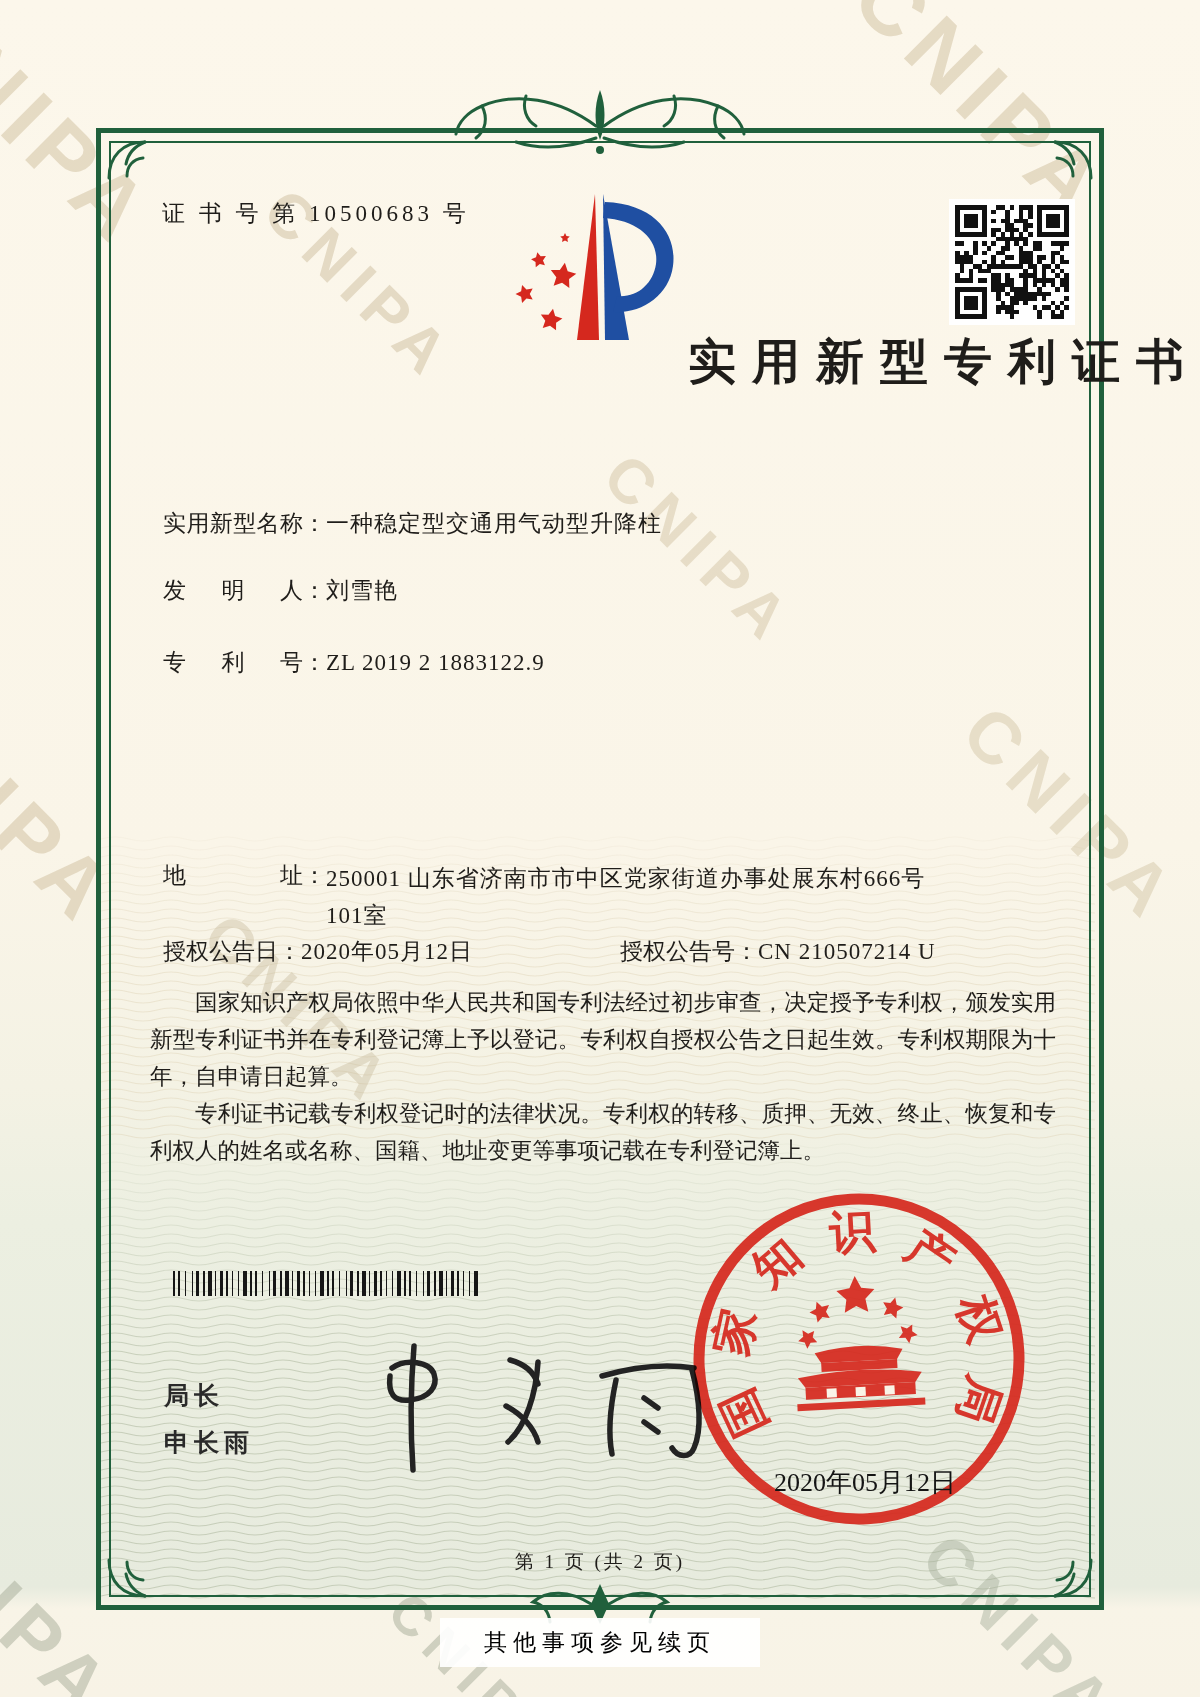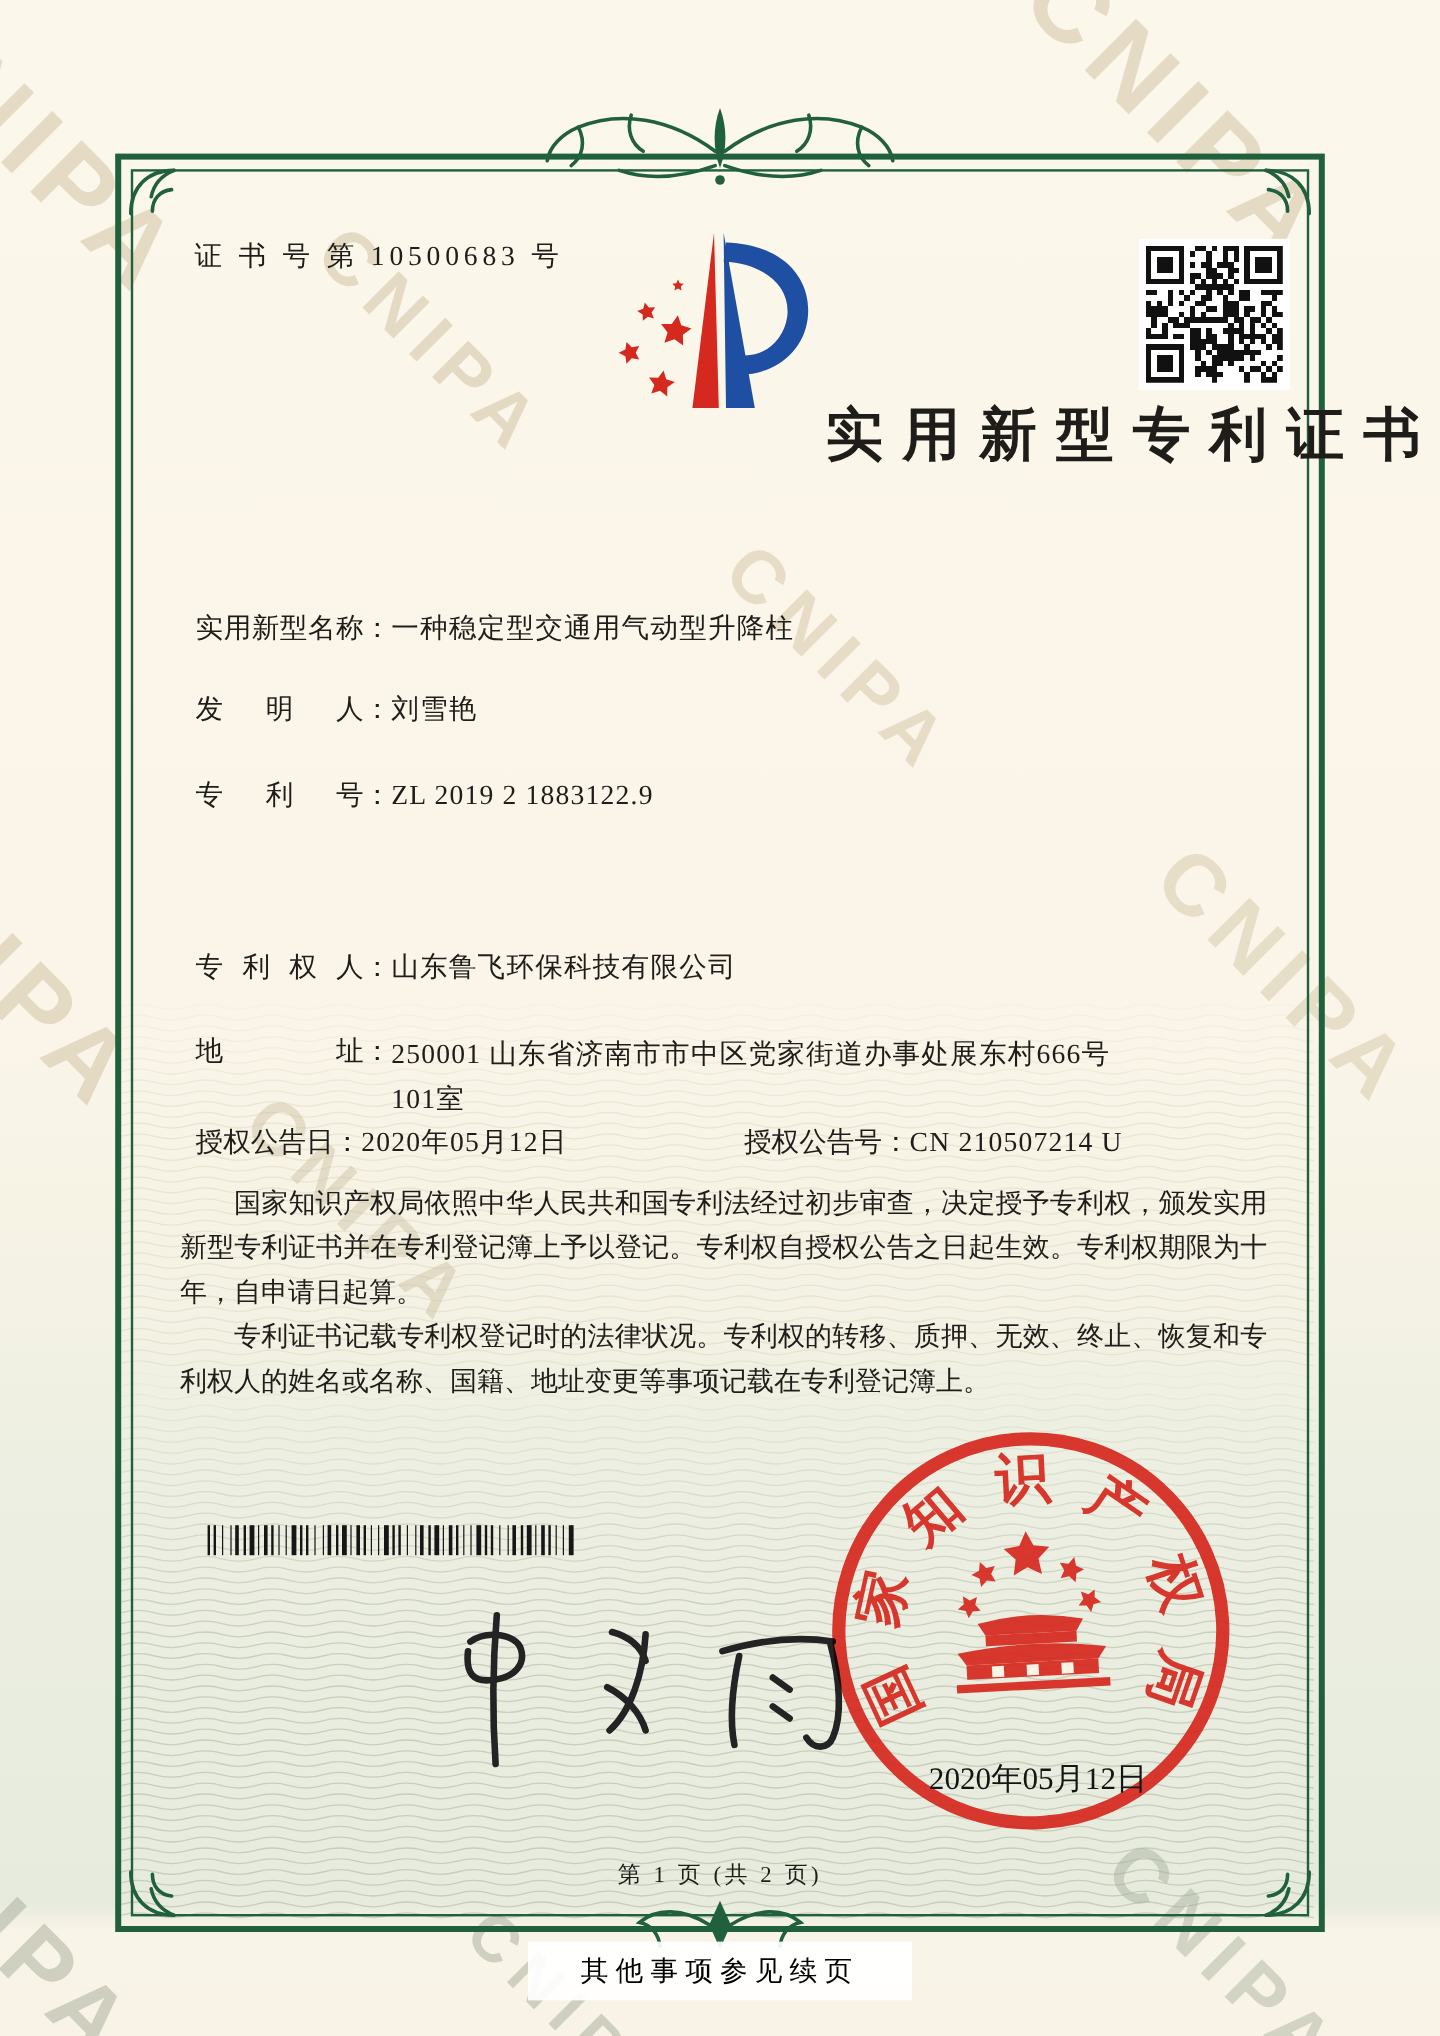--- a/index.html
+++ b/index.html
@@ -459,23 +459,20 @@
 
     <div class="row" style="top:508px">
       <span class="flabel">实用新型名称</span><span>：</span><span class="fvalue">一种稳定型交通用气动型升降柱</span>
     </div>
     <div class="row" style="top:575px">
       <span class="flabel">发明人</span><span>：</span><span class="fvalue">刘雪艳</span>
     </div>
     <div class="row" style="top:647px">
       <span class="flabel">专利号</span><span>：</span><span class="fvalue">ZL 2019 2 1883122.9</span>
     </div>
-    <div class="row" style="top:790px">
-      <span class="flabel">专利权人</span><span>：</span><span class="fvalue">山东鲁飞环保科技有限公司</span>
-    </div>
     <div class="row addr" style="top:860px">
       <span class="flabel">地址</span><span>：</span><span class="fvalue">250001 山东省济南市市中区党家街道办事处展东村666号 101室</span>
     </div>
 
     <div class="row" style="top:936px">
       <span>授权公告日</span><span>：</span><span class="fvalue">2020年05月12日</span>
       <span class="grant-right">
         <span>授权公告号</span><span>：</span><span class="fvalue">CN 210507214 U</span>
       </span>
     </div>
@@ -533,20 +530,24 @@
         <i style="left:261px;width:2px"></i>
         <i style="left:266px;width:4px"></i>
         <i style="left:273px;width:1px"></i>
         <i style="left:278px;width:3px"></i>
         <i style="left:284px;width:2px"></i>
         <i style="left:290px;width:1px"></i>
         <i style="left:296px;width:1px"></i>
         <i style="left:301px;width:4px"></i>
       </div>
 
+    <div class="director">
+      <div>局长</div>
+      <div>申长雨</div>
+    </div>
 
     <svg class="signature" width="370" height="135" viewBox="0 0 370 135">
       <g fill="none" stroke="#232323" stroke-width="5.5" stroke-linecap="round">
         <path d="M64,4 C61,40 60,85 63,128"></path>
         <path d="M40,34 C38,52 44,60 60,58 C80,56 88,44 84,32 C80,20 56,16 42,26"></path>
         <path d="M160,18 C175,22 184,30 188,42"></path>
         <path d="M188,20 C186,52 176,84 158,100"></path>
         <path d="M156,64 C172,72 184,86 188,100"></path>
         <path d="M252,34 C286,24 318,22 344,26"></path>
         <path d="M266,38 C260,66 258,92 262,112"></path>

